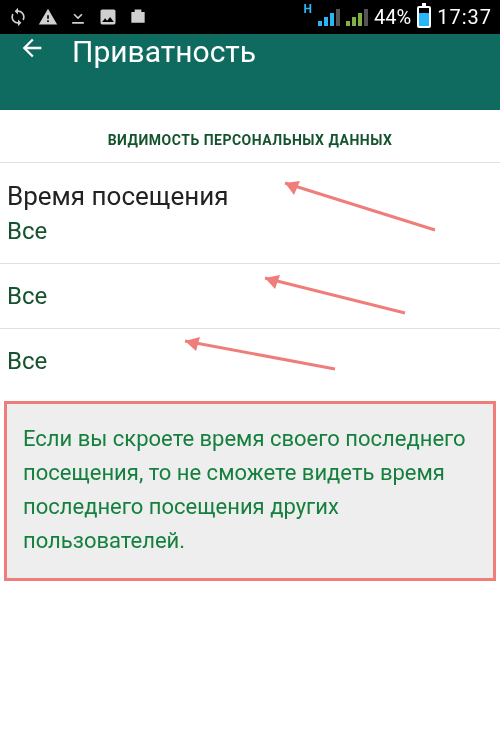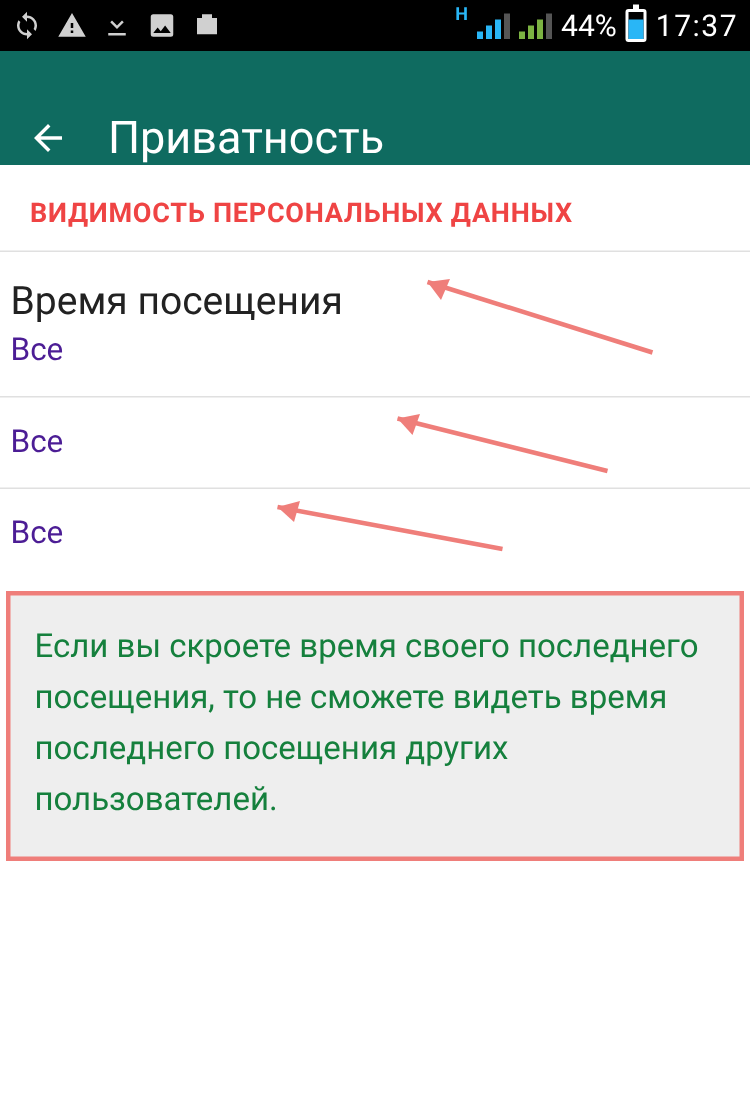--- a/index.html
+++ b/index.html
@@ -27,39 +27,40 @@
   .battery { width:14px; height:22px; border:2px solid #fff; border-radius:2px; position:relative; display:inline-block; }
   .battery::before { content:""; position:absolute; top:-5px; left:3px; width:4px; height:3px; background:#fff; }
   .battery .fill { position:absolute; bottom:0; left:0; right:0; height:70%; background:#29b6f6; }
   .clock { font-size:20px; color:#fff; letter-spacing:1px; }
 
   .app-bar {
     background: #0f6b60;
     color: #fff;
     height: 76px;
     display: flex;
-    align-items: flex-end;
+    align-items: flex-start;
     padding: 0 18px;
     gap: 26px;
   }
   .app-bar .title { font-size: 30px; font-weight: 400; }
   .back-btn svg { width:28px; height:28px; fill:#fff; }
 
   .section-header {
-    color:#ef4444;
-    font-size:18px;
+    color:#14532d;
+    font-size:14px;
     font-weight:700;
     letter-spacing:0.5px;
     padding: 22px 20px 14px 20px;
+    text-align: center;
   }
   .divider { height:1px; background:#e0e0e0; margin:0 0 0 0; }
 
   .setting { padding: 18px 20px 18px 7px; position:relative; }
   .setting .t { font-size:26px; color:#222; margin-bottom:6px; }
-  .setting .v { font-size:21px; color:#4c1d95; }
+  .setting .v { font-size:24px; color:#14532d; }
 
   .info-box {
     margin: 8px 4px 0 4px;
     padding: 18px 16px 20px 16px;
     background:#eeeeee;
     border:3px solid #ef7e7a;
   }
   .info-box .txt { font-size:22px; line-height:1.55; color:#15803d; }
 
   .arrow { position:absolute; pointer-events:none; }

